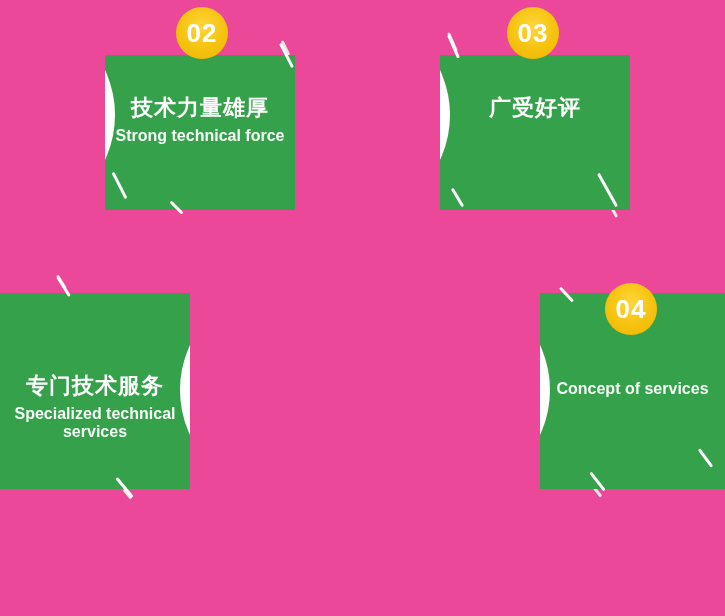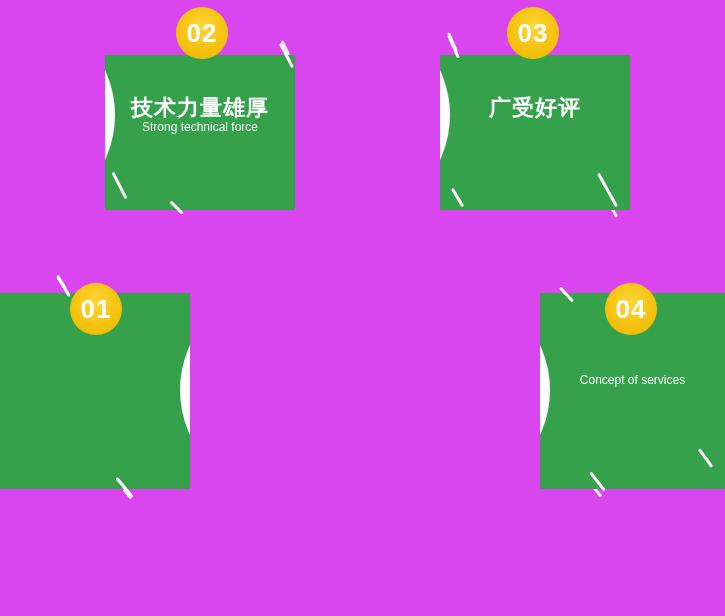--- a/index.html
+++ b/index.html
@@ -1,19 +1,19 @@
 <!DOCTYPE html>
 <html style="--green: #35a24b; --yellow: #f5c20d; --text: #ffffff;"><head>
 <meta charset="utf-8">
 <style>
   * { margin:0; padding:0; box-sizing:border-box; }
   html,body { background:#ffffff; }
   body { font-family:"Liberation Sans","DejaVu Sans",sans-serif; }
 
-  .stage { position:relative; width:725px; height:616px; background:#d946ef; overflow:hidden; }
+  .stage { position:relative; width:725px; height:616px; background:#ec4899; overflow:hidden; }
 
   .card { position:absolute; background:var(--green,#35a24b); z-index:1; }
   .card-01 { left:0;     top:293px; width:190px; height:196px; }
   .card-02 { left:105px; top:55px;  width:190px; height:155px; }
   .card-03 { left:440px; top:55px;  width:190px; height:155px; }
   .card-04 { left:540px; top:293px; width:185px; height:196px; }
 
   
   .clip { position:absolute; left:0; top:0; right:0; bottom:0; overflow:hidden; z-index:1; }
   .notch { position:absolute; width:212px; height:212px; border-radius:50%; background:#fff; }
@@ -28,21 +28,21 @@
            font-size:26px; font-weight:bold; letter-spacing:1px; z-index:4; }
   .card-01 .badge { left:70px; top:-10px; }
   .card-02 .badge { left:71px; top:-48px; }
   .card-03 .badge { left:67px; top:-48px; }
   .card-04 .badge { left:65px; top:-10px; }
 
   .card-text { position:absolute; left:0; right:0; text-align:center; color:#fff; z-index:3; }
   .card-02 .card-text, .card-03 .card-text { top:40px; }
   .card-01 .card-text, .card-04 .card-text { top:80px; }
   .title { font-size:22px; font-weight:bold; letter-spacing:1px; line-height:1.15; }
-  .subtitle { font-size:12px; font-weight:normal; opacity:.95; }
+  .subtitle { font-size:16px; margin-top:7px; font-weight:bold; opacity:.95; }
 
   .slash { position:absolute; width:3px; background:#fff; border-radius:2px; z-index:2; }
   .slash.out { background:#e5e5e5; z-index:0; }
 </style>
 </head>
 <body>
 
 <div class="stage">
 
   <span class="slash out" style="left:284px; top:40px;  height:16px; transform:rotate(-26deg);"></span>
@@ -80,22 +80,23 @@
     </div>
     <span class="slash" style="left:12px;  top:-21px; height:25px; transform:rotate(-24deg);"></span>
     <span class="slash" style="left:16px;  top:132px; height:21px; transform:rotate(-31deg);"></span>
     <span class="slash" style="left:166px; top:116px; height:38px; transform:rotate(-29deg);"></span>
   </div>
 
   <div class="card card-01">
     <span class="clip">
         <span class="notch"></span>
       </span>
-    <div class="badge">
-      <span>01</span>
+    <div class="card-text">
+      <div class="title">专门技术服务</div>
+      <div class="subtitle">Specialized technical services</div>
     </div>
     <span class="slash" style="left:62px;  top:-18px; height:23px; transform:rotate(-32deg);"></span>
     <span class="slash" style="left:123px; top:182px; height:25px; transform:rotate(-40deg);"></span>
   </div>
 
   <div class="card card-04">
     <span class="clip">
         <span class="notch"></span>
       </span>
     <div class="badge">

